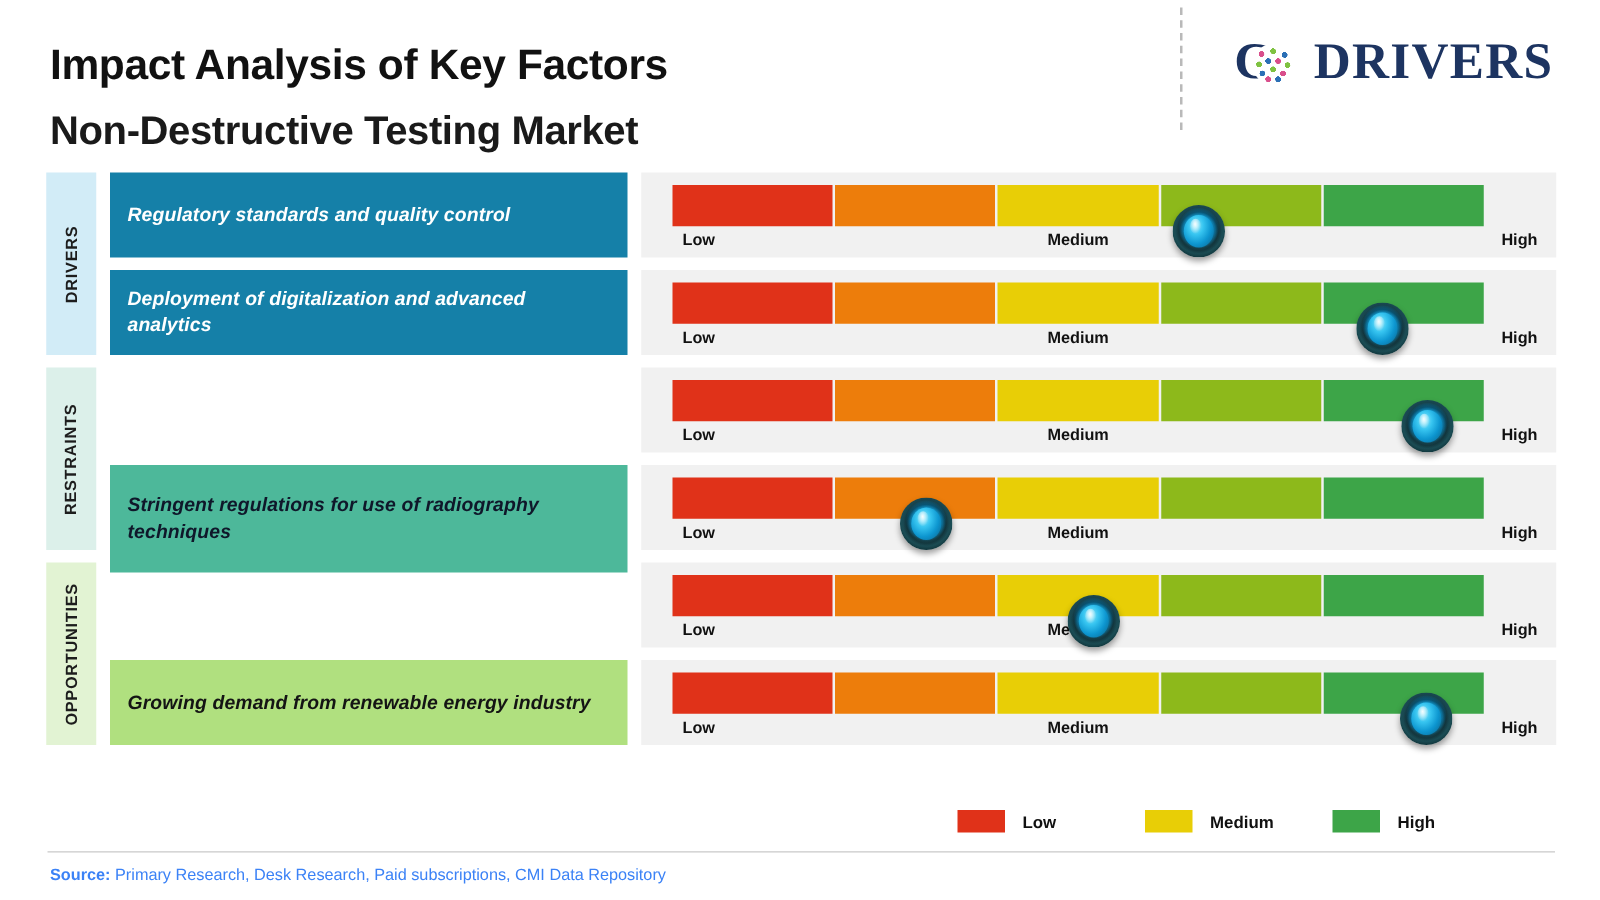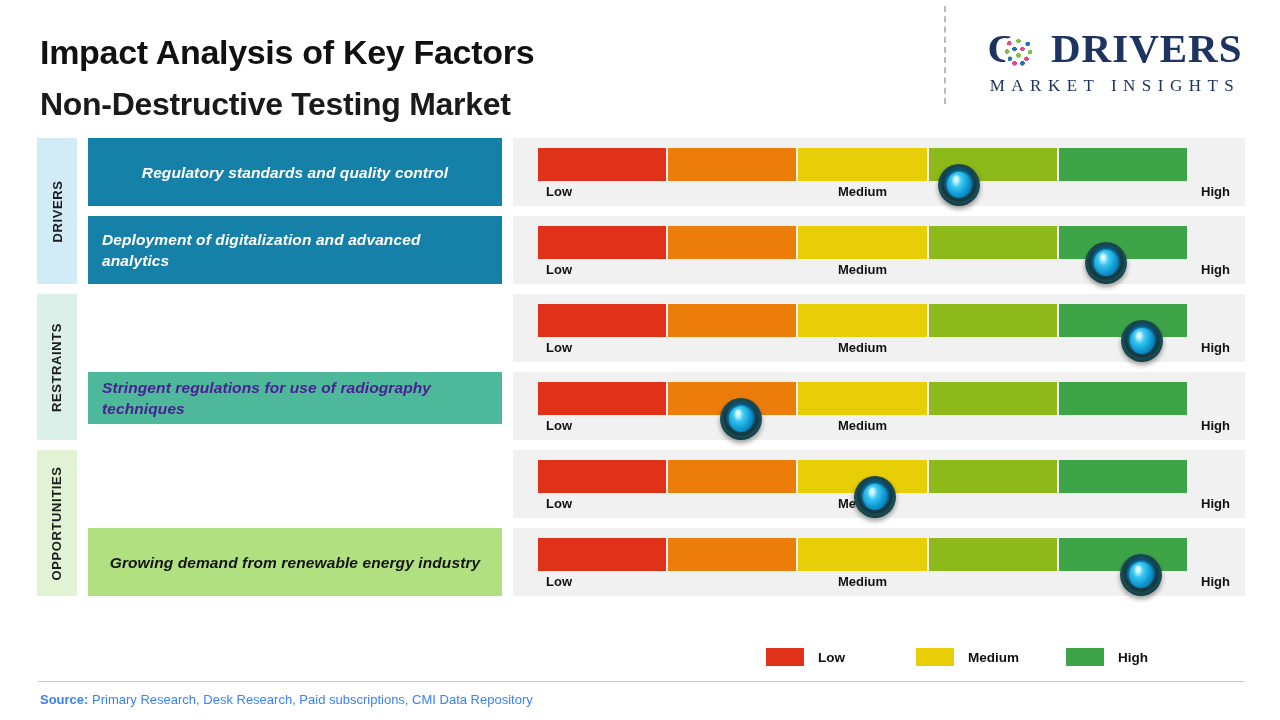--- a/index.html
+++ b/index.html
@@ -132,21 +132,20 @@
     width: 414px;
     box-sizing: border-box;
     padding: 0 14px;
     display: flex;
     align-items: center;
     font-size: 15.5px;
     font-weight: bold;
     font-style: italic;
     line-height: 21px;
     letter-spacing: 0.1px;
-    justify-content: center;
   }
 
   
   .row {
     position: absolute;
     left: 513px;
     width: 732px;
     background: #f1f1f1;
   }
   .bar {
@@ -248,21 +247,20 @@
 
 <div class="header">
   <div class="title-main">Impact Analysis of Key Factors</div>
   <div class="title-sub">Non-Destructive Testing Market</div>
 
   <div class="logo-divider"></div>
 
   <div class="logo">
     <div class="logo-word"><span>C</span><span class="hidden-o">O</span><span>DRIVERS</span></div>
     <div class="logo-globe"></div>
-    <div class="logo-tagline">MARKET INSIGHTS</div>
   </div>
 </div>
 
 <div class="matrix">
     <div class="cat" style="top: 0px; height: 146px; background: rgb(210, 236, 247);">
       <div class="cat-text" style="color: rgb(29, 29, 29);">DRIVERS</div>
     </div>
     <div class="cat" style="top: 156px; height: 146px; background: rgb(220, 240, 234);">
       <div class="cat-text" style="color: rgb(29, 29, 29);">RESTRAINTS</div>
     </div>
@@ -313,21 +311,21 @@
         <div class="seg" style="background: rgb(141, 185, 27);"></div>
         <div class="seg" style="background: rgb(61, 165, 72);"></div>
       </div>
       <div class="row-labels">
         <div class="lbl lbl-low">Low</div>
         <div class="lbl lbl-med">Medium</div>
         <div class="lbl lbl-high">High</div>
       </div>
       <div class="marker" style="left: 628.57px;"></div>
     </div>
-    <div class="factor" style="top: 234px; height: 52px; background: rgb(77, 184, 154); color: #4c1d95;">
+    <div class="factor" style="top: 234px; height: 86px; background: rgb(77, 184, 154); color: #0f172a;">
       <span> Stringent regulations for use of radiography techniques</span>
     </div>
     <div class="row" style="top: 234px; height: 68px;">
       <div class="bar">
         <div class="seg" style="background: rgb(224, 50, 25);"></div>
         <div class="seg" style="background: rgb(237, 125, 11);"></div>
         <div class="seg" style="background: rgb(232, 206, 6);"></div>
         <div class="seg" style="background: rgb(141, 185, 27);"></div>
         <div class="seg" style="background: rgb(61, 165, 72);"></div>
       </div>

